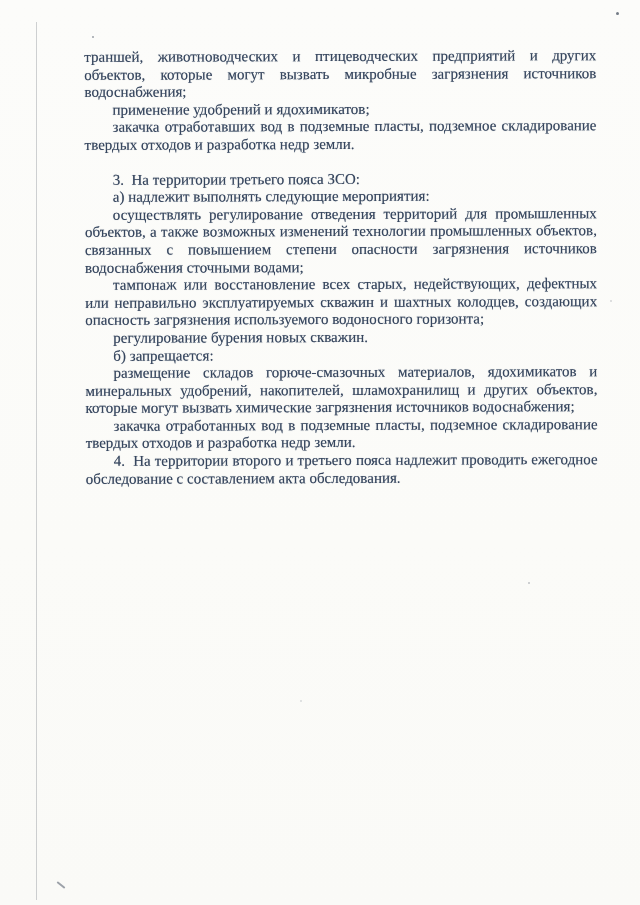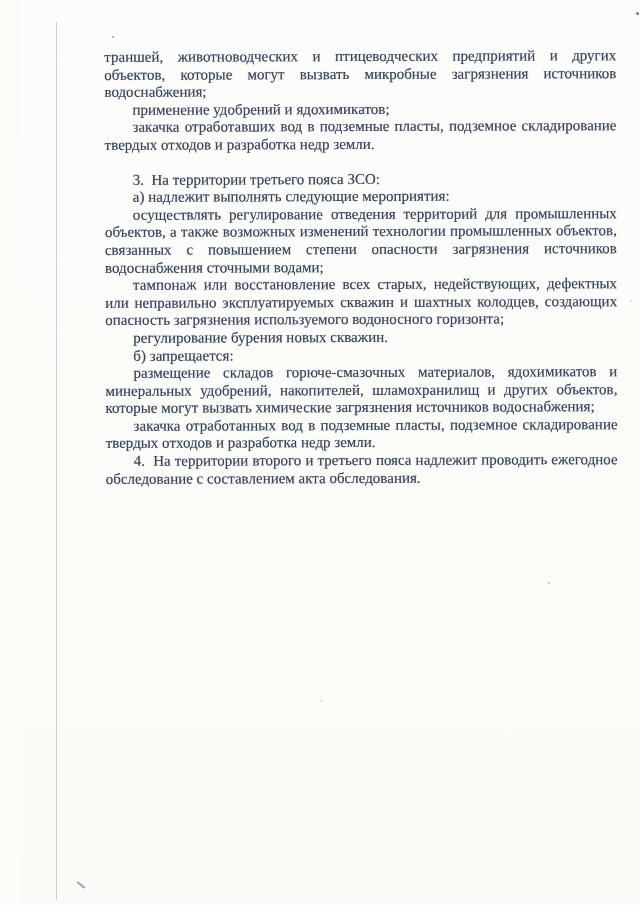--- a/index.html
+++ b/index.html
@@ -11,21 +11,20 @@
     height: 905px;
     background: #fbfbf8;
     position: relative;
     overflow: hidden;
     font-family: "Liberation Serif", serif;
   }
   .page {
     position: absolute;
     inset: 0;
     background: linear-gradient(180deg, #fcfcfa 0%, #fbfbf8 60%, #fafaf7 100%);
-    margin-left: 20px;
   }
   .text-block {
     position: absolute;
     left: 85px;
     top: 48px;
     width: 512px;
     color: #36465e;
     font-size: 15px;
     line-height: 17.6px;
     transform: rotate(-0.2deg);

